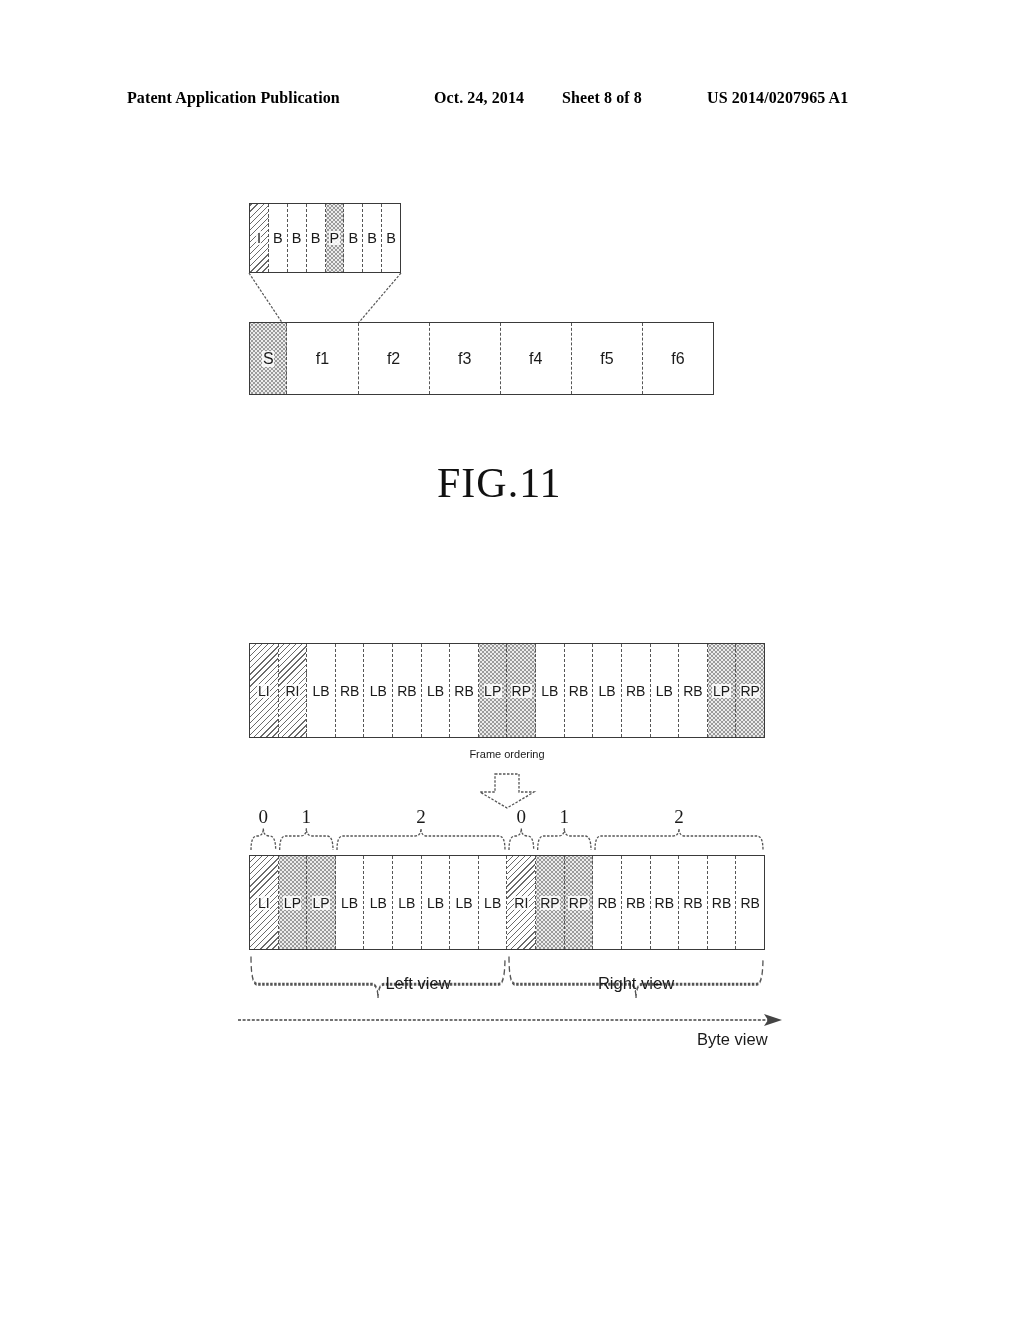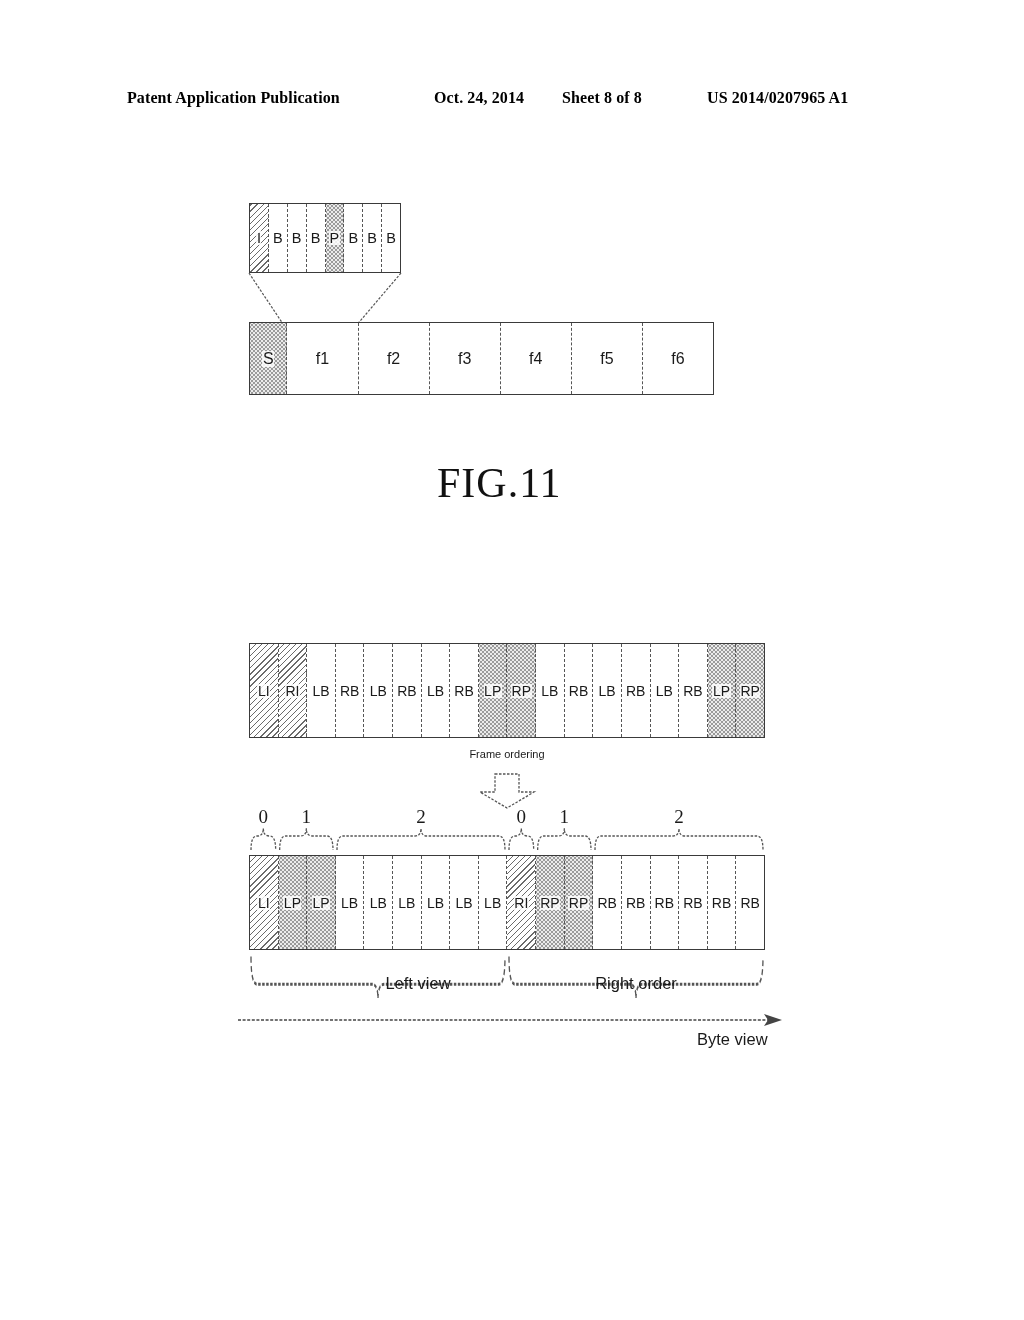--- a/index.html
+++ b/index.html
@@ -378,13 +378,13 @@
 
 <div id="byte-order-text">Byte view</div>
 
 <div class="brace-num" style="left: 263.333px; position: absolute; top: 806px;">0</div>
 <div class="brace-num" style="left: 306.333px; position: absolute; top: 806px;">1</div>
 <div class="brace-num" style="left: 421px; position: absolute; top: 806px;">2</div>
 <div class="brace-num" style="left: 521.333px; position: absolute; top: 806px;">0</div>
 <div class="brace-num" style="left: 564.333px; position: absolute; top: 806px;">1</div>
 <div class="brace-num" style="left: 679px; position: absolute; top: 806px;">2</div>
 <div class="brace-label" style="position: absolute; top: 974px; left: 378px; margin-left: 40px;">Left view</div>
-<div class="brace-label" style="position: absolute; top: 974px; left: 636px;">Right order</div>
+<div class="brace-label" style="position: absolute; top: 974px; left: 636px;">Right view</div>
 
 </body></html>

